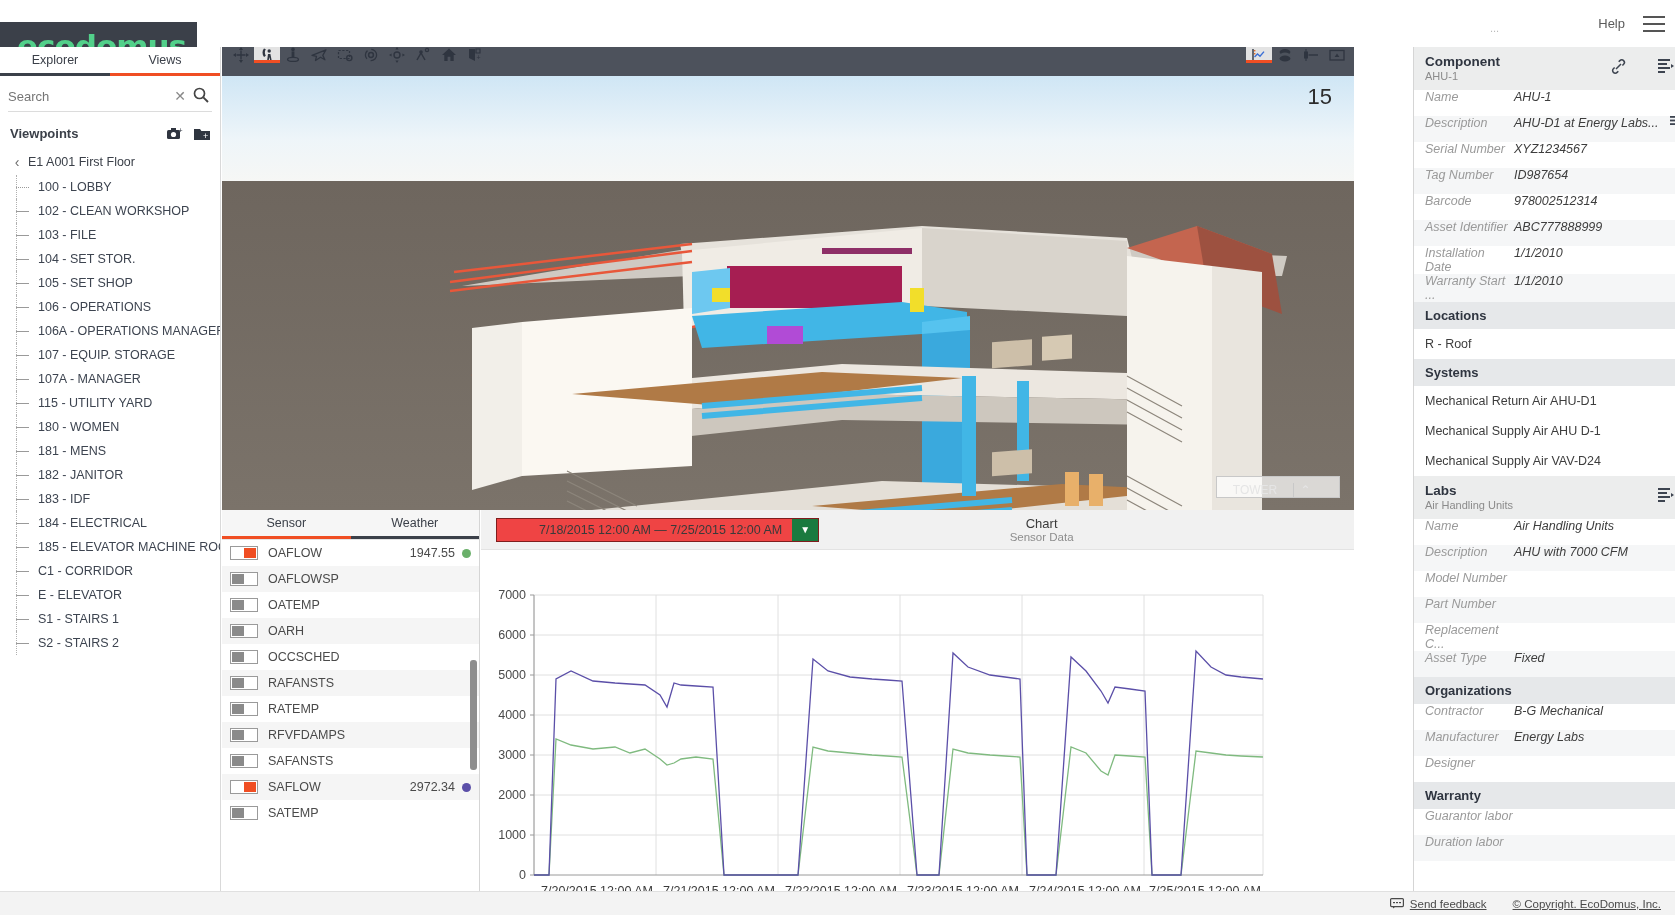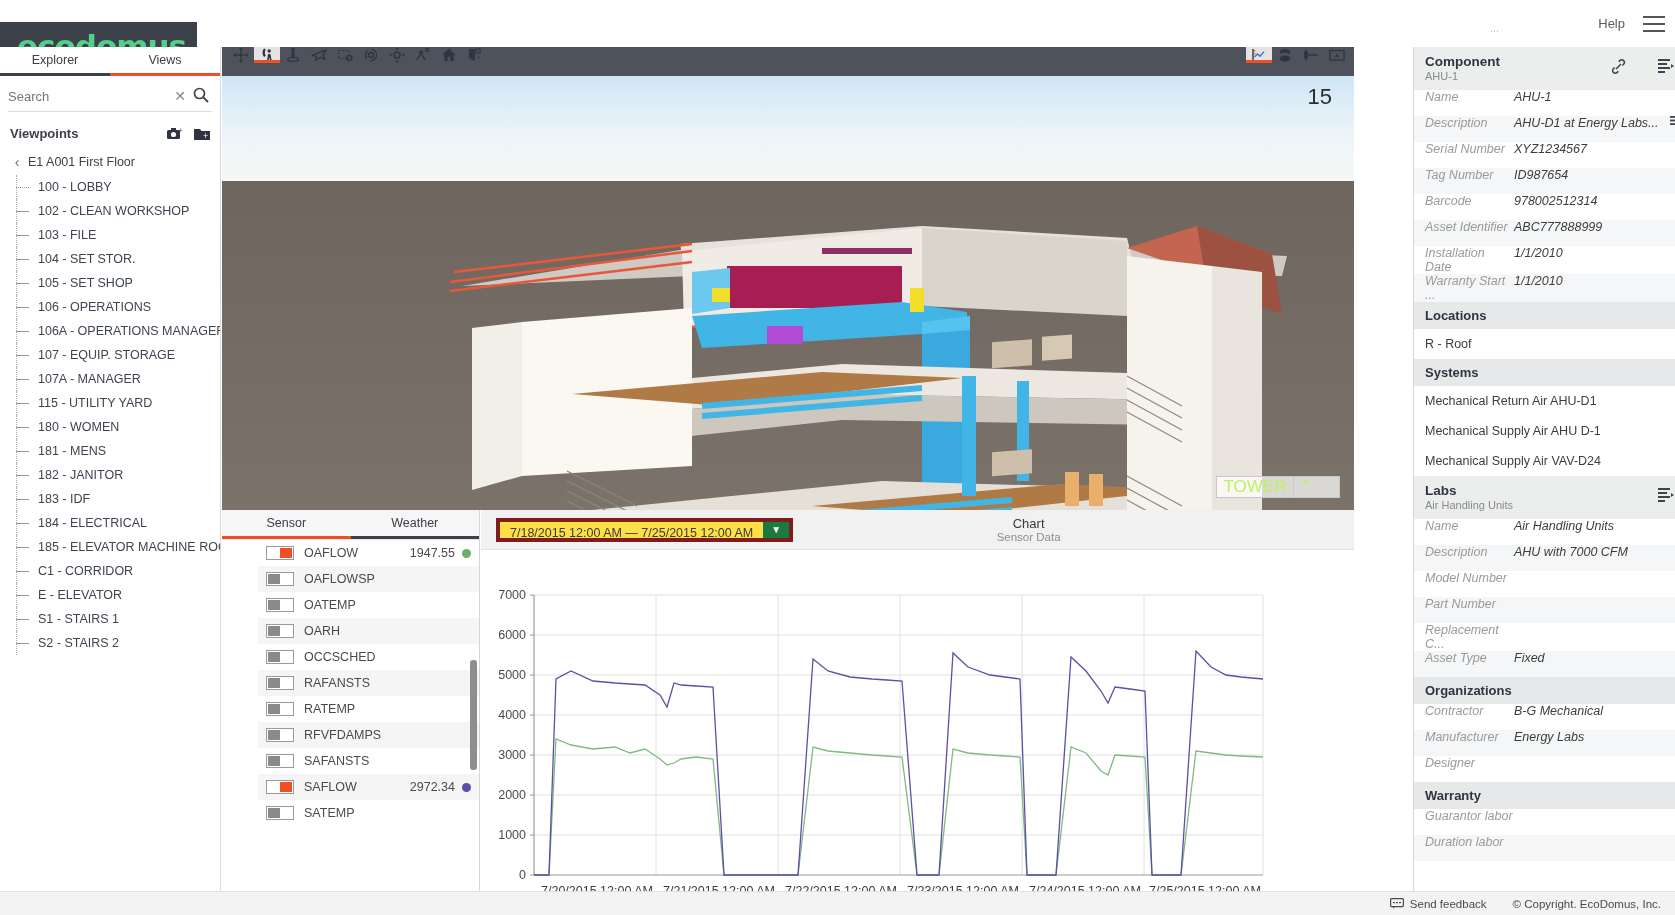--- a/index.html
+++ b/index.html
@@ -59,51 +59,51 @@
   
   .viewport { position:absolute; left:222px; top:76px; width:1132px; height:434px; overflow:hidden;
               background:#6e665e; }
   .sky { position:absolute; left:0; top:0; width:100%; height:105px;
          background:linear-gradient(#cfe6f5, #eef5f9 60%, #f6f7f5); }
   .ground { position:absolute; left:0; top:105px; width:100%; height:329px;
             background:linear-gradient(#6e665e, #7b736a); }
   .bldg { position:absolute; }
   .num15 { position:absolute; right:22px; top:8px; font-size:22px; color:#2c2c2c; }
   .tower { position:absolute; right:14px; bottom:12px; width:124px; height:22px; background:rgba(255,255,255,.72);
-           border:1px solid #c8c8c8; display:flex; align-items:flex-end; font-size:17px; color:#bef264; }
+           border:1px solid #c8c8c8; display:flex; align-items:flex-end; font-size:12px; color:#e5e5e5; }
   .tower span { flex:1; text-align:center; }
   .tower .cv { width:24px; text-align:center; border-left:1px solid #c8c8c8; }
   .tower .cv2 { width:22px; border-left:1px solid #c8c8c8; }
 
   
   .sensorpanel { position:absolute; left:222px; top:510px; width:258px; height:405px; background:#fff;
                  border-right:1px solid #d5d5d5; }
   .s-tabs { display:flex; height:30px; border-bottom:1px solid #e5e5e5; background:#f6f6f6;}
   .s-tab { flex:1; text-align:center; font-size:12.5px; color:#3b4049; line-height:26px; cursor:pointer; }
   .s-tab .ul { height:3px; }
   .s-tab.active .ul { background:#f04e23; }
   .s-tab.inactive .ul { background:#3b4049; }
-  .s-list { height:374px; overflow:hidden; position:relative;margin-left:36px; }
+  .s-list { height:374px; overflow:hidden; position:relative; }
   .s-row { display:flex; align-items:center; height:26px; padding:0 8px; font-size:12.5px; color:#4a4a4a; }
   .s-row:nth-child(odd){ background:#fff; }
   .s-row:nth-child(even){ background:#f5f5f5; }
   .sw { width:28px; height:14px; border:1px solid #9a9a9a; background:#fff; position:relative; margin-right:10px; cursor:pointer; flex:none;}
   .sw i { position:absolute; top:1px; width:12px; height:10px; background:#8a8a8a; left:1px; }
   .sw.on i { background:#f04e23; left:13px; }
   .s-name { flex:1; }
   .s-val { font-size:12.5px; color:#4a4a4a; margin-right:7px; }
   .dot { width:9px; height:9px; border-radius:50%; flex:none; }
   .s-scroll { position:absolute; right:2px; top:120px; width:7px; height:110px; background:#8e8e8e; border-radius:3px; }
   .s-scrollbtn { position:absolute; right:0; bottom:0; width:12px; height:16px; background:#f0f0f0;
                  text-align:center; font-size:10px; color:#777; cursor:pointer; }
 
   
   .chartpanel { position:absolute; left:481px; top:510px; width:873px; height:405px; background:#fff; }
   .c-head { height:40px; display:flex; align-items:center; background:#f1f1f1; border-bottom:1px solid #e3e3e3; }
-  .daterange { margin-left:15px; display:flex; height:24px; border:4px solid #7f1d1d; background:#fde047; }
+  .daterange { margin-left:15px; display:flex; height:24px; border:1px solid #7f1d1d; background:#ef4444;padding-left:32px; }
   .daterange .txt { padding:0 10px; line-height:22px; font-size:12.5px; color:#3a3a3a; }
   .daterange .caret { width:26px; background:#1a7a3f; color:#fff; display:flex; align-items:center; justify-content:center;
                       font-size:10px; cursor:pointer; }
   .c-title { flex:1; text-align:center; margin-right:90px; }
   .c-title .t1 { font-size:13px; color:#3a3a3a; }
   .c-title .t2 { font-size:11.5px; color:#8d8d8d; }
   .plot { position:relative; width:997px; height:365px; }
 
   
   .right { position:absolute; left:1413px; top:47px; width:320px; height:868px; background:#fff;
@@ -128,21 +128,21 @@
   .lrow { padding:8px 11px; font-size:12.5px; color:#3d3d3d; background:#fff; cursor:pointer; }
   .rscroll-up, .rscroll-dn { position:absolute; right:0; width:14px; height:16px; text-align:center;
                              font-size:10px; color:#7a7a7a; background:#f2f2f2; cursor:pointer;}
   .rtrack { position:absolute; right:0; top:16px; width:14px; bottom:16px; background:#f2f2f2; }
   .rthumb { position:absolute; right:1px; top:20px; width:11px; height:600px; background:#b5b5b5; cursor:pointer;}
 
   
   .footer { position:absolute; left:0; bottom:0; width:1675px; height:24px; background:#f3f3f3;
             border-top:1px solid #e0e0e0; display:flex; align-items:center; justify-content:flex-end;
             font-size:11.5px; color:#4a4a4a; gap:26px; padding-right:14px; }
-  .footer span { cursor:default; }
+  .footer span { cursor:default;text-decoration:underline; }
   .fb { cursor:pointer; display:flex; align-items:center; gap:6px; }
   svg { display:block; }
 </style>
 </head>
 <body>
 
 <div class="app">
 
   <div class="topbar">
     <div class="logo-box">

